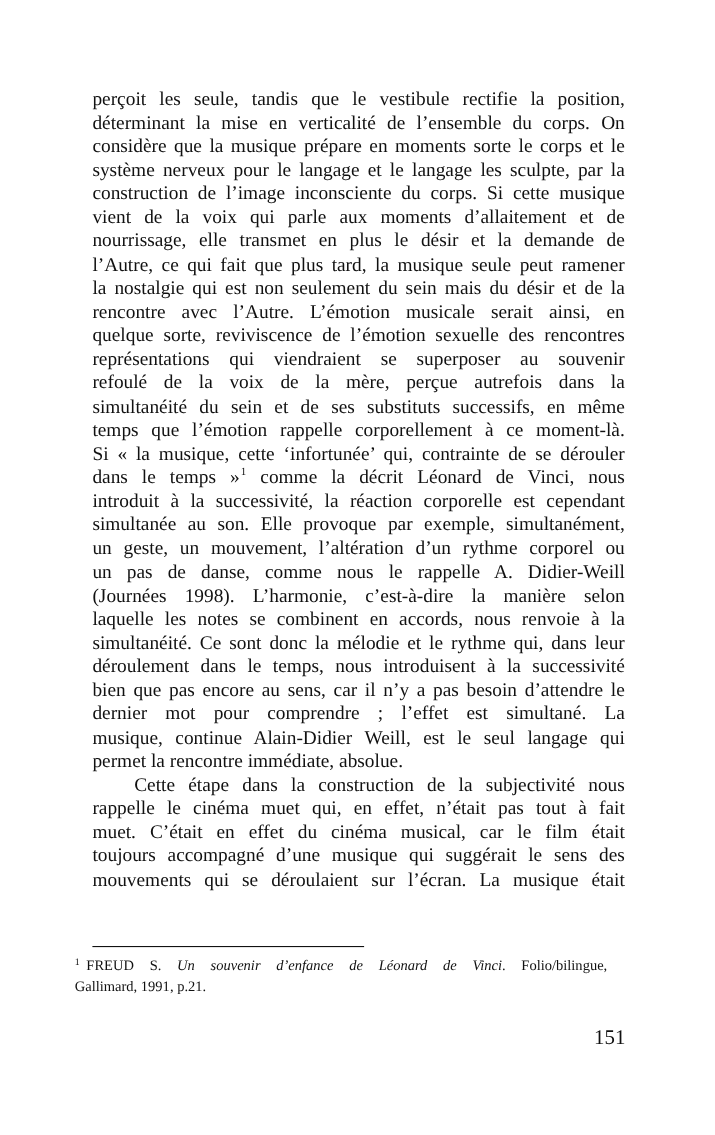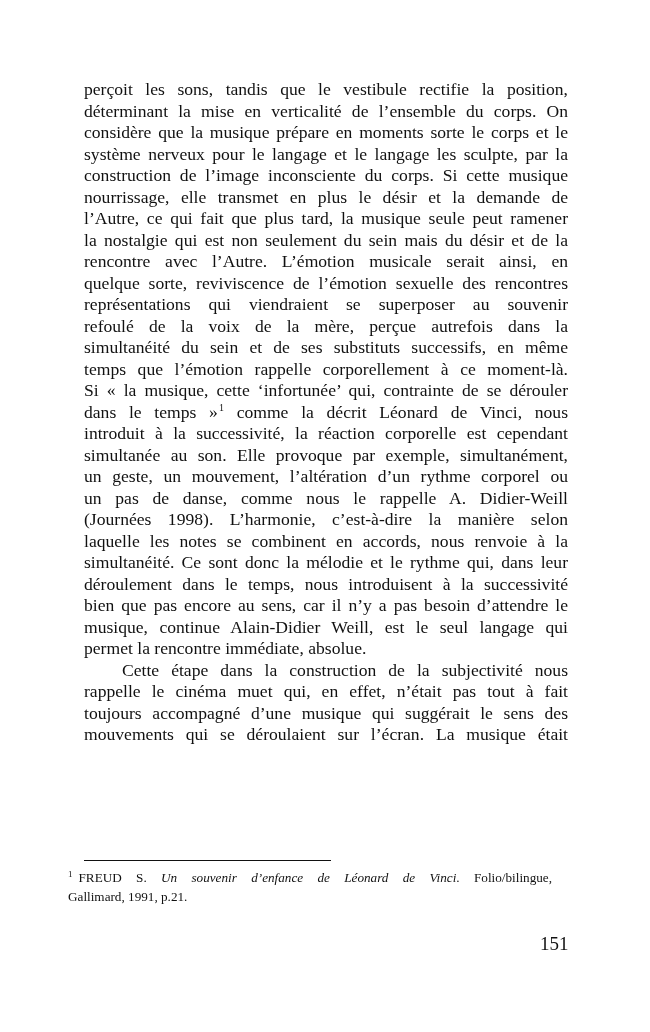--- a/index.html
+++ b/index.html
@@ -91,51 +91,54 @@
       line-height: 24px;
     }
   </style>
 </head>
 <body>
 
 <div class="page">
 
   <div class="body-text">
     <div>
-      <span class="line">perçoit les sons, tandis que le vestibule rectifie la position,</span>
+      <span class="line">perçoit les seule, tandis que le vestibule rectifie la position,</span>
       <span class="line">déterminant la mise en verticalité de l’ensemble du corps. On</span>
       <span class="line">considère que la musique prépare en moments sorte le corps et le</span>
       <span class="line">système nerveux pour le langage et le langage les sculpte, par la</span>
       <span class="line">construction de l’image inconsciente du corps. Si cette musique</span>
+      <span class="line">vient de la voix qui parle aux moments d’allaitement et de</span>
       <span class="line">nourrissage, elle transmet en plus le désir et la demande de</span>
       <span class="line">l’Autre, ce qui fait que plus tard, la musique seule peut ramener</span>
       <span class="line">la nostalgie qui est non seulement du sein mais du désir et de la</span>
       <span class="line">rencontre avec l’Autre. L’émotion musicale serait ainsi, en</span>
       <span class="line">quelque sorte, reviviscence de l’émotion sexuelle des rencontres</span>
       <span class="line">représentations qui viendraient se superposer au souvenir</span>
       <span class="line">refoulé de la voix de la mère, perçue autrefois dans la</span>
       <span class="line">simultanéité du sein et de ses substituts successifs, en même</span>
       <span class="line">temps que l’émotion rappelle corporellement à ce moment-là.</span>
       <span class="line">Si « la musique, cette ‘infortunée’ qui, contrainte de se dérouler</span>
       <span class="line"><span>dans le temps »</span><sup class="fnref">1</sup><span> comme la décrit Léonard de Vinci, nous</span></span>
       <span class="line">introduit à la successivité, la réaction corporelle est cependant</span>
       <span class="line">simultanée au son. Elle provoque par exemple, simultanément,</span>
       <span class="line">un geste, un mouvement, l’altération d’un rythme corporel ou</span>
       <span class="line">un pas de danse, comme nous le rappelle A. Didier-Weill</span>
       <span class="line">(Journées 1998). L’harmonie, c’est-à-dire la manière selon</span>
       <span class="line">laquelle les notes se combinent en accords, nous renvoie à la</span>
       <span class="line">simultanéité. Ce sont donc la mélodie et le rythme qui, dans leur</span>
       <span class="line">déroulement dans le temps, nous introduisent à la successivité</span>
       <span class="line">bien que pas encore au sens, car il n’y a pas besoin d’attendre le</span>
+      <span class="line">dernier mot pour comprendre ; l’effet est simultané. La</span>
       <span class="line">musique, continue Alain-Didier Weill, est le seul langage qui</span>
       <span class="line last">permet la rencontre immédiate, absolue.</span>
     </div>
     <div>
       <span class="line indent">Cette étape dans la construction de la subjectivité nous</span>
       <span class="line">rappelle le cinéma muet qui, en effet, n’était pas tout à fait</span>
+      <span class="line">muet. C’était en effet du cinéma musical, car le film était</span>
       <span class="line">toujours accompagné d’une musique qui suggérait le sens des</span>
       <span class="line">mouvements qui se déroulaient sur l’écran. La musique était</span>
     </div>
   </div>
 
   <div class="fn-rule"></div>
 
   <div class="footnotes">
     <span class="fn-line"><span class="fn-num">1</span><span>FREUD S.</span> <span class="fn-title">Un souvenir d’enfance de Léonard de Vinci</span><span>. Folio/bilingue,</span></span>
     <span class="fn-line last">Gallimard, 1991, p.21.</span>

